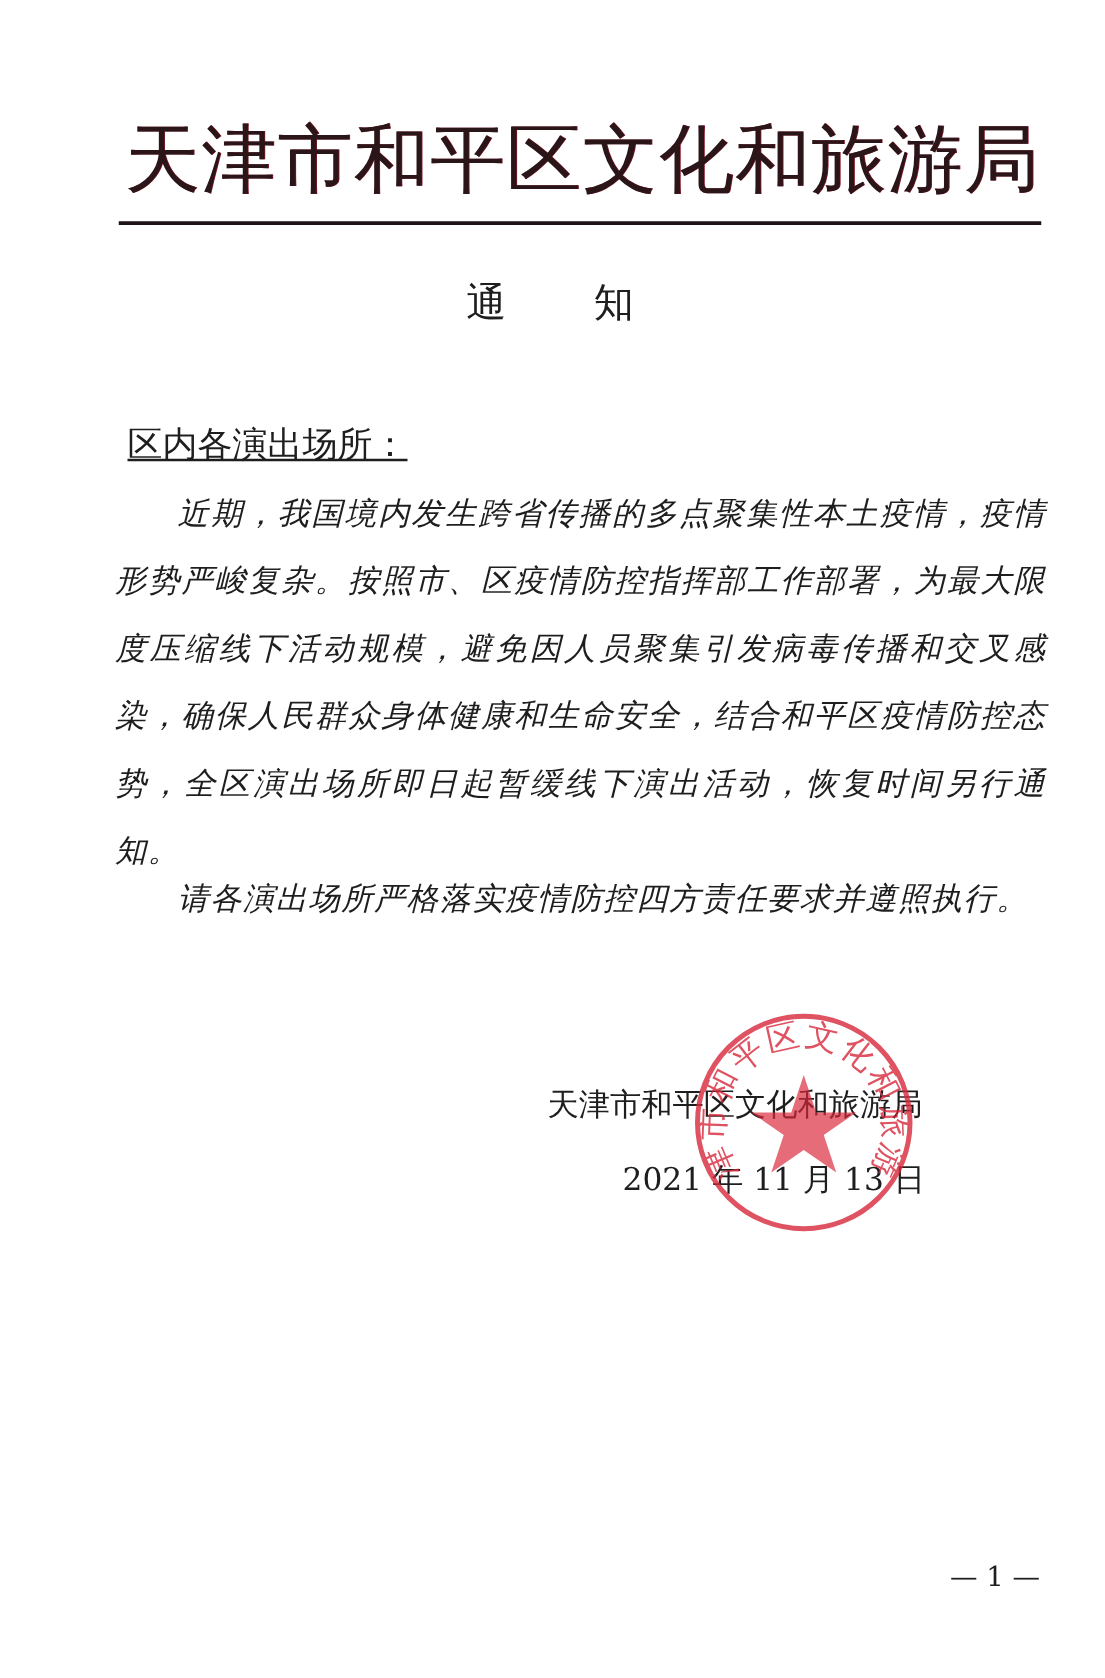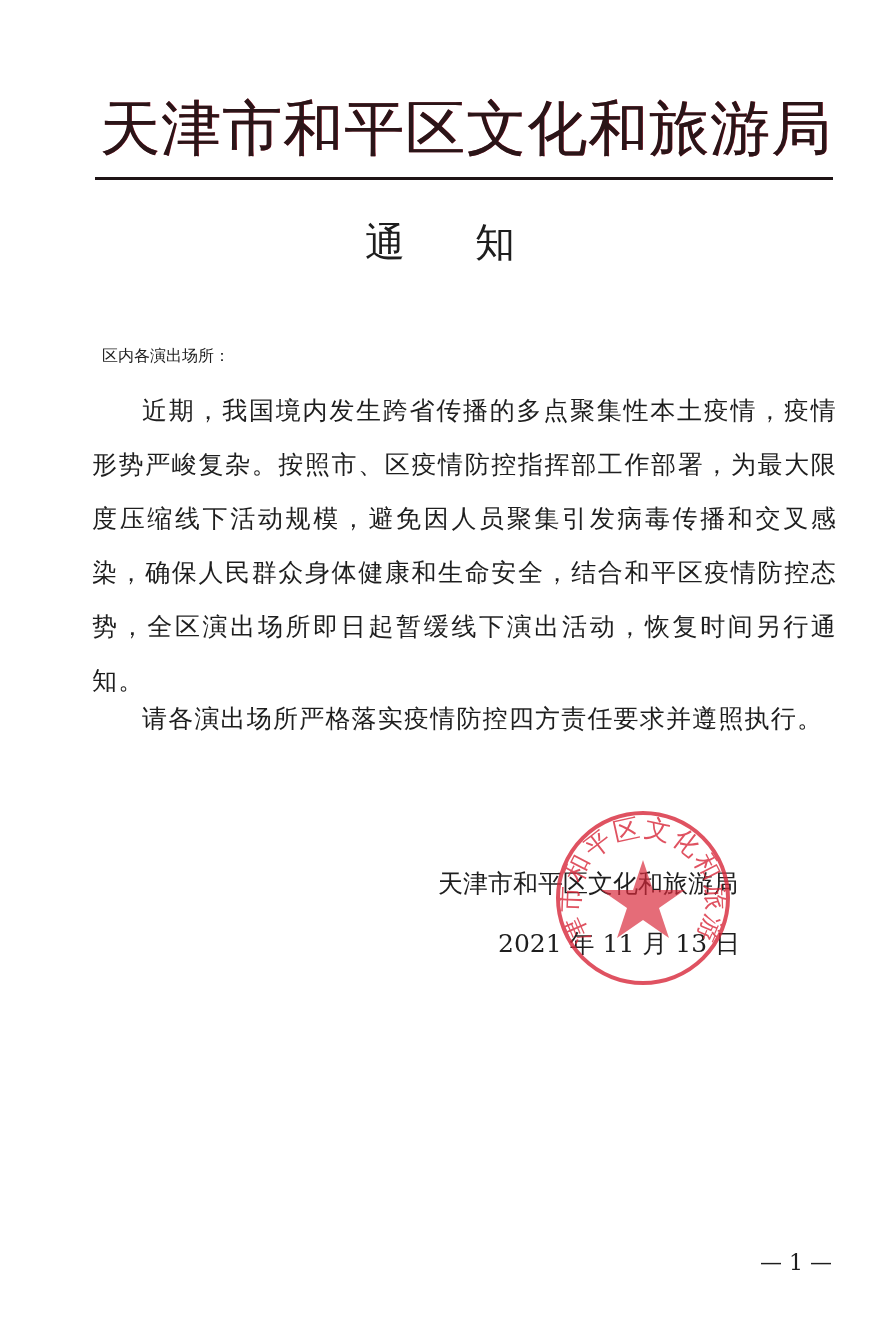--- a/index.html
+++ b/index.html
@@ -11,30 +11,30 @@
     position: absolute; left: 100px; top: 88px; width: 720px;
     font-size: 60px; line-height: 80px; letter-spacing: 1px; color: #2a1518;
     text-shadow: 0.6px 0 0 #8a1a2a;
     white-space: nowrap;
   }
   .header-rule {
     position: absolute; left: 95px; top: 177px; width: 738px; height: 3px; background: #1e1416;
   }
   .doc-title {
     position: absolute; left: 0; top: 218px; width: 880px; text-align: center;
-    font-size: 40px; line-height: 48px; letter-spacing: 0;
+    font-size: 32px; line-height: 48px; letter-spacing: 0;
   }
   .doc-title span { display: inline-block; }
   .doc-title .gap { width: 70px; }
   .addressee {
-    position: absolute; left: 102px; top: 338px; font-size: 16px; line-height: 36px;
+    position: absolute; left: 102px; top: 338px; font-size: 28px; line-height: 36px; text-decoration: underline;
   }
   .body-para {
     position: absolute; left: 92px; width: 745px; font-size: 25px; line-height: 54px;
-    text-align: justify; letter-spacing: 1.2px;
+    text-align: justify; letter-spacing: 1.2px; font-style: italic;
   }
   .para1 { top: 384px; text-indent: 50px; }
   .para2 { top: 692px; text-indent: 50px; }
   .sign-org {
     position: absolute; left: 438px; top: 866px; font-size: 25px; line-height: 36px; white-space: nowrap;
     z-index: 2;
   }
   .sign-date {
     position: absolute; left: 498px; top: 926px; font-size: 25px; line-height: 36px; white-space: nowrap;
     z-index: 2;

